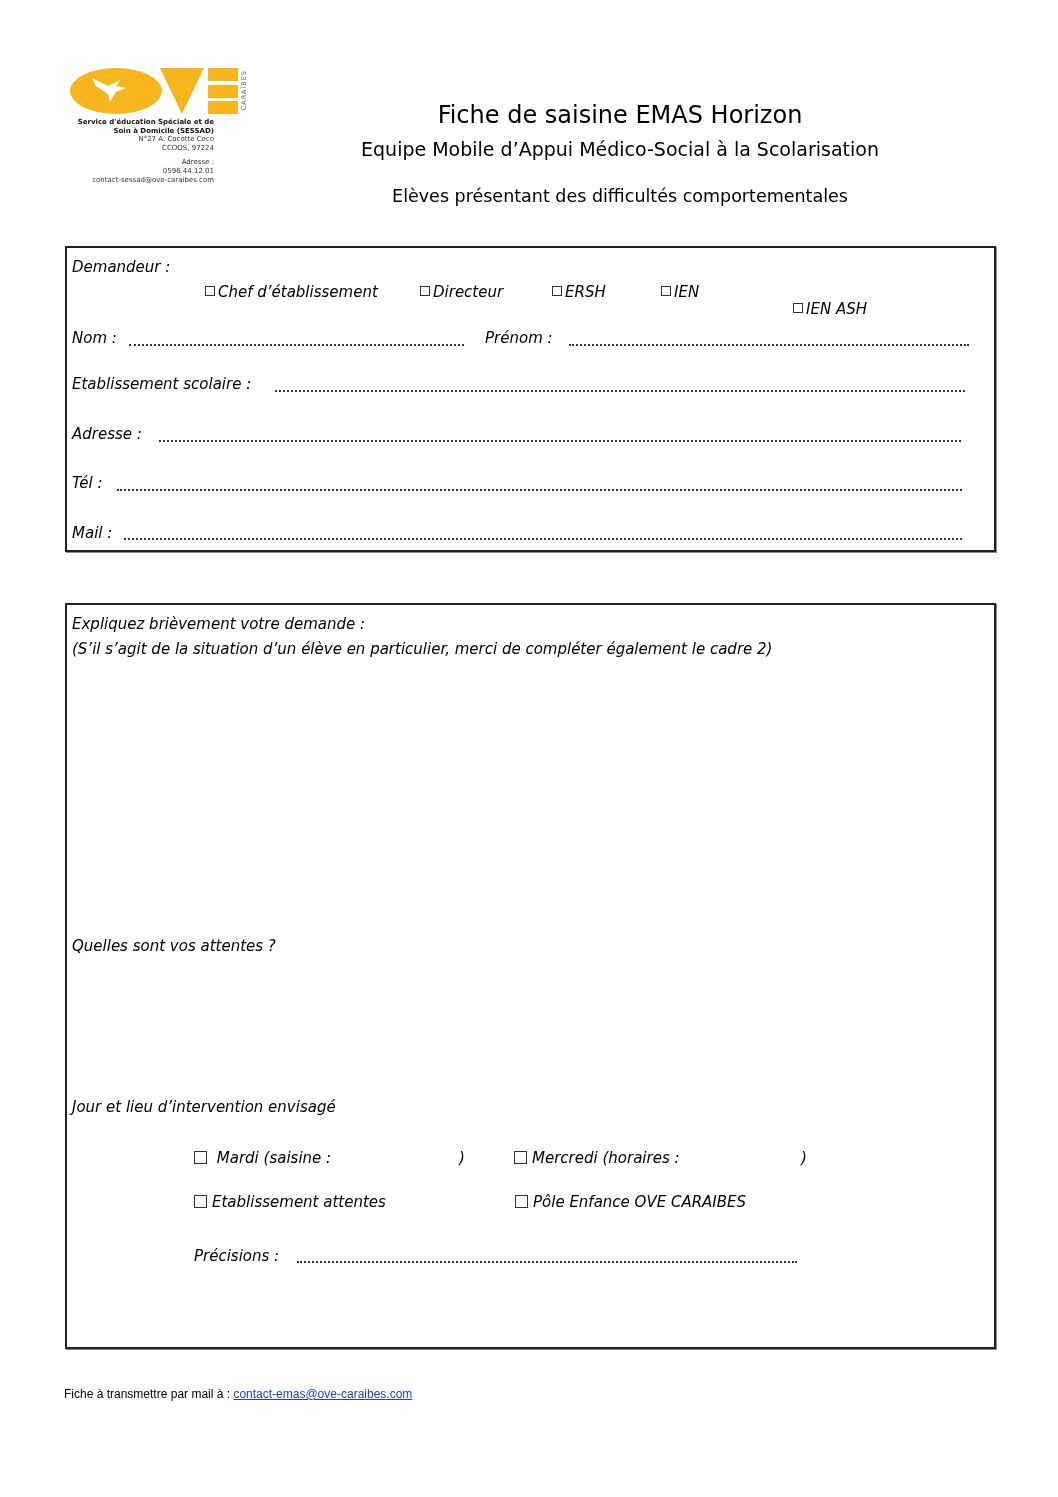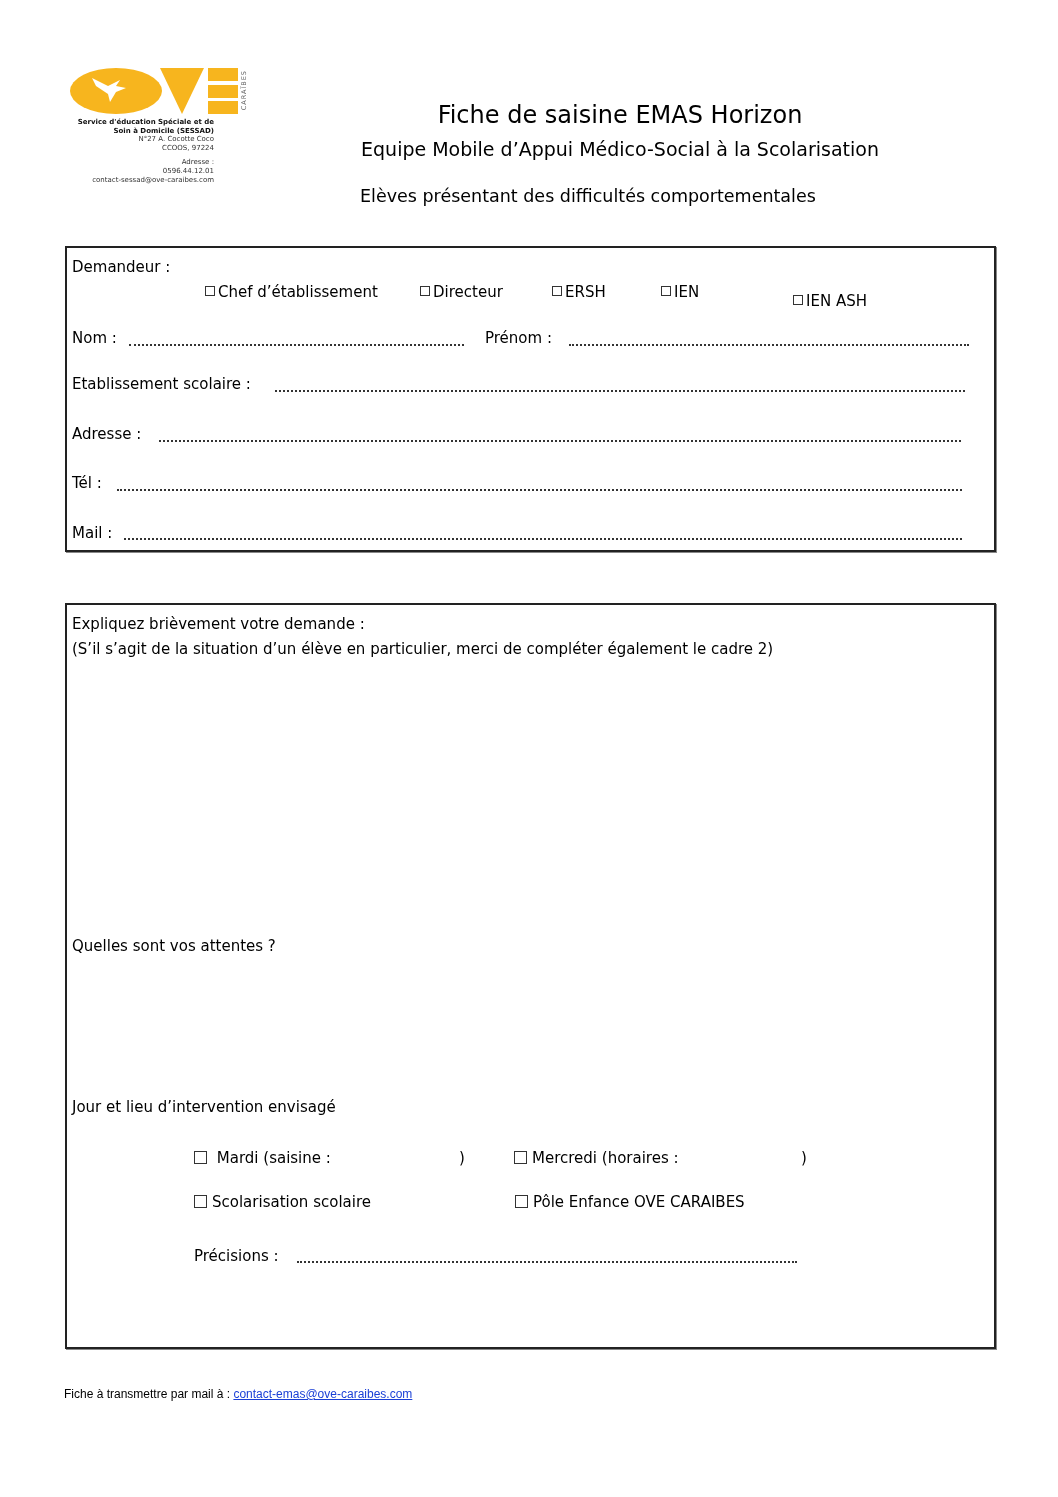--- a/index.html
+++ b/index.html
@@ -16,23 +16,23 @@
       border-left: 22px solid transparent; border-right: 22px solid transparent; border-top: 46px solid #f7b51e; }
     .logo-e { left: 140px; top: 2px; width: 30px; height: 46px; display: flex; flex-direction: column; justify-content: space-between; }
     .logo-e div { height: 13px; background: #f7b51e; }
     .logo-vert { left: 172px; top: 4px; font-size: 6.5px; color: #666; writing-mode: vertical-rl; transform: rotate(180deg); letter-spacing: 1px; }
     .logo-text { left: 0; top: 52px; width: 146px; font-size: 7px; line-height: 8.6px; text-align: right; color: #333; }
     .logo-text .b { font-weight: bold; color: #111; }
     .logo-text .gap { height: 6px; }
 
     .title { left: 360px; top: 101px; width: 520px; text-align: center; font-size: 24px; }
     .subtitle { left: 360px; top: 138px; width: 520px; text-align: center; font-size: 19px; }
-    .subtitle2 { left: 360px; top: 186px; width: 520px; font-size: 17.5px; }
+    .subtitle2 { left: 360px; top: 186px; width: 520px; text-align: center; font-size: 17.5px; }
 
-    .box { border: 2px solid #222; box-shadow: 1px 1px 0 #888; background: #fff; }
+    .box { border: 2px solid #222; box-shadow: 1px 1px 0 #888; background: #fff; font-style: italic; }
     .box1 { left: 65px; top: 246px; width: 927px; height: 302px; }
     .box2 { left: 65px; top: 603px; width: 927px; height: 742px; }
 
     .lbl { font-size: 15px; white-space: nowrap; }
     .dots { border-bottom: 2px dotted #333; height: 0; }
 
     .cb { display: inline-block; width: 8px; height: 8px; border: 1px solid #333; margin-right: 3px; vertical-align: 1px; }
     .cb-big { display: inline-block; width: 11px; height: 11px; border: 1px solid #333; margin-right: 5px; vertical-align: -1px; }
 
     .footer { left: 64px; top: 1387px; font-size: 12px; font-family: "Liberation Sans", sans-serif; }
@@ -79,21 +79,21 @@
   </div>
   <div class="abs lbl" style="left:353px; top:35px;">
     <span class="cb"></span><span>Directeur</span>
   </div>
   <div class="abs lbl" style="left:485px; top:35px;">
     <span class="cb"></span><span>ERSH</span>
   </div>
   <div class="abs lbl" style="left:594px; top:35px;">
     <span class="cb"></span><span>IEN</span>
   </div>
-  <div class="abs lbl" style="left:700px; top:44px;padding-left:26px;">
+  <div class="abs lbl" style="left:700px; top:52px;padding-left:26px;">
     <span class="cb"></span><span>IEN ASH</span>
   </div>
 
   <div class="abs lbl" style="left:5px; top:81px;">Nom :</div>
   <div class="abs dots" style="left:62px; top:96px; width:335px;"></div>
   <div class="abs lbl" style="left:418px; top:81px;">Prénom  :</div>
   <div class="abs dots" style="left:502px; top:96px; width:400px;"></div>
 
   <div class="abs lbl" style="left:5px; top:127px;">Etablissement scolaire :</div>
   <div class="abs dots" style="left:208px; top:142px; width:690px;"></div>
@@ -123,21 +123,21 @@
     <span>Mardi (saisine :</span>
   </div>
   <div class="abs lbl" style="left:392px; top:544px;">)</div>
 
   <div class="abs lbl" style="left:447px; top:544px;">
     <span class="cb-big"></span><span>Mercredi (horaires :</span>
   </div>
   <div class="abs lbl" style="left:734px; top:544px;">)</div>
 
   <div class="abs lbl" style="left:127px; top:588px;">
-    <span class="cb-big"></span><span>Scolarisation scolaire</span>
+    <span class="cb-big"></span><span>Etablissement attentes</span>
   </div>
   <div class="abs lbl" style="left:448px; top:588px;">
     <span class="cb-big"></span><span>Pôle Enfance OVE CARAIBES</span>
   </div>
 
   <div class="abs lbl" style="left:127px; top:642px;">Précisions :</div>
   <div class="abs dots" style="left:230px; top:656px; width:500px;"></div>
 </div>
 
 <div class="abs footer">

